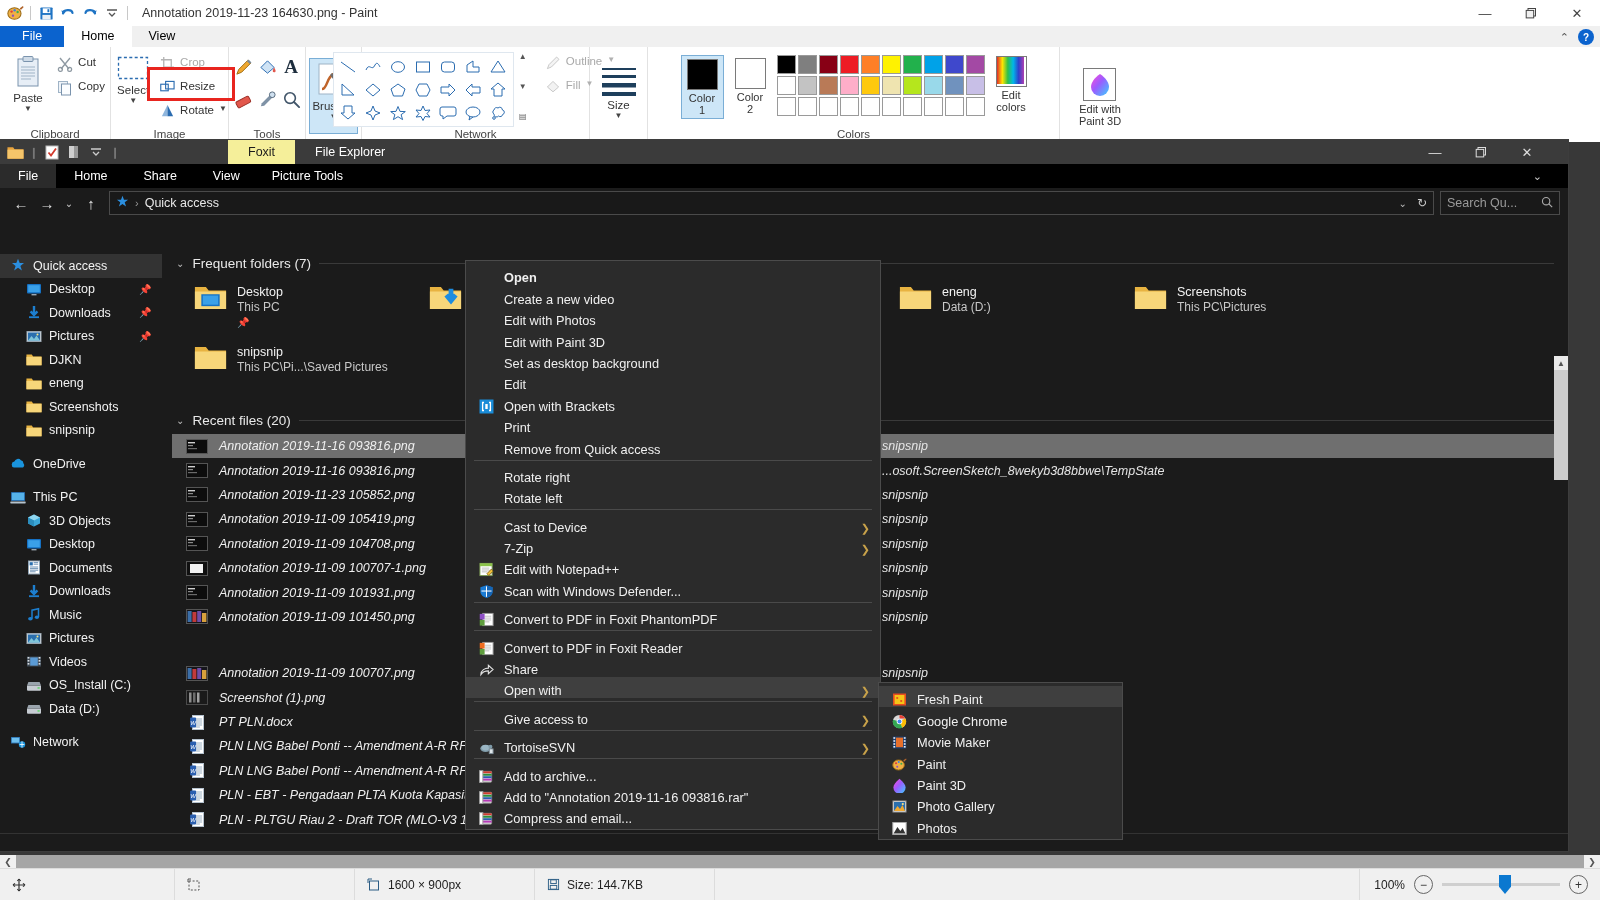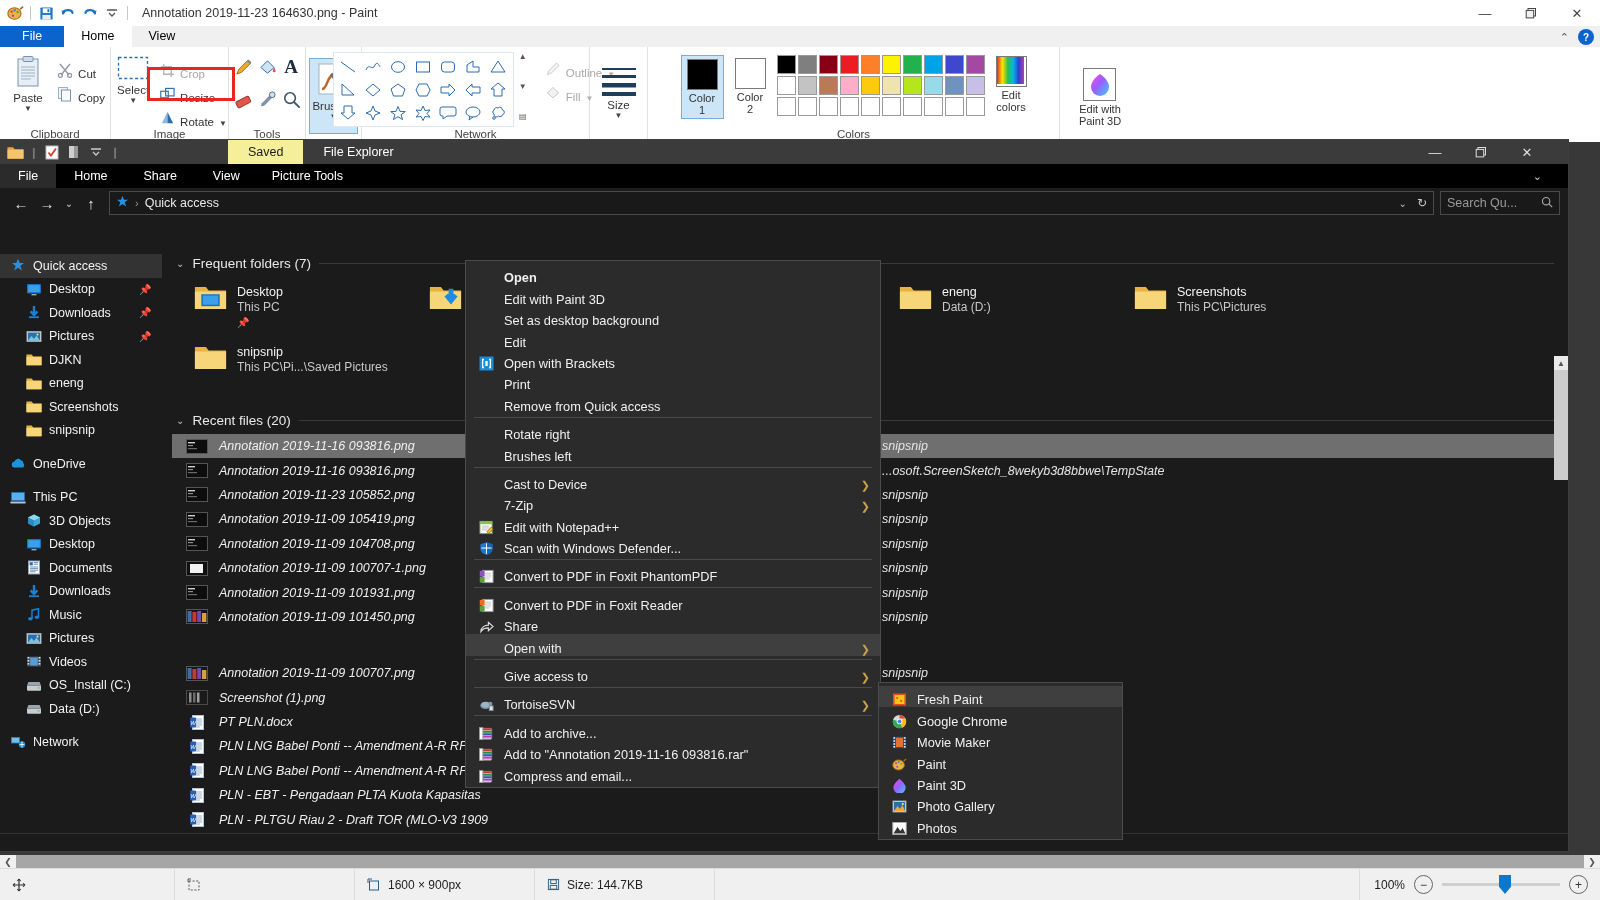--- a/index.html
+++ b/index.html
@@ -30,21 +30,21 @@
   .paint-tabs .rt{position:absolute;right:6px;bottom:2px;display:flex;align-items:center;gap:9px;}
   .help-b{width:16px;height:16px;border-radius:50%;background:#0b63ce;color:#fff;font-size:10px;display:flex;align-items:center;justify-content:center;font-weight:bold;}
 
   .ribbon{height:95px;background:#ffffff;border-bottom:1px solid #d4d4d4;display:flex;position:relative;}
   .rgroup{position:relative;height:95px;display:flex;flex-direction:column;align-items:center;border-right:1px solid #e2e2e2;}
   .rgroup .gl{position:absolute;bottom:2px;left:0;right:0;text-align:center;font-size:11.5px;color:#444;}
   .rgbody{flex:1;display:flex;align-items:center;padding:0 6px;}
 
   .bigbtn{display:flex;flex-direction:column;align-items:center;justify-content:center;width:52px;padding-top:2px;font-size:11.5px;color:#333;}
   .bigbtn .gi{margin-bottom:1px;}
-  .smallrow{display:flex;align-items:flex-end;gap:5px;font-size:11.5px;color:#333;height:24px;padding:0 3px;}
+  .smallrow{display:flex;align-items:flex-start;gap:5px;font-size:11.5px;color:#333;height:24px;padding:0 3px;}
   .smallrow.dis{color:#a9a9a9;}
   .caret{font-size:8px;color:#444;}
   .caret.dis{color:#b0b0b0;}
 
   .shapesgrid{display:grid;grid-template-columns:repeat(7,25px);grid-auto-rows:23px;border:1px solid #dfe7ef;background:#fff;padding:2px;}
   .shapesgrid div{display:flex;align-items:center;justify-content:center;}
   .scrollcol{display:flex;flex-direction:column;justify-content:space-between;height:69px;width:14px;align-items:center;color:#555;font-size:8px;padding-left:2px;}
 
   .colgrid{display:grid;grid-template-columns:repeat(10,19px);grid-auto-rows:19px;gap:2px;}
   .colgrid div{width:17px;height:17px;border:1px solid #9a9a9a;}
@@ -673,21 +673,21 @@
             </svg>
         </div>
         <div class="it">
           <svg width="12" height="12" viewBox="0 0 12 12">
               <path d="M1 3 H11 M3 6 L6 9 L9 6" stroke="#ccc" stroke-width="1.3" fill="none"></path>
             </svg>
         </div>
         <span class="bar">❙</span>
       </div>
       <div class="ctx-ribbon">
-        <div class="ct manage">Saved</div>
+        <div class="ct manage">Foxit</div>
         <div class="ct fe">File Explorer</div>
       </div>
       <div class="fx-caps">
         <div>—</div>
         <div>
           <svg width="12" height="12" viewBox="0 0 12 12">
               <rect x="3" y="1.5" width="7.5" height="7.5" fill="none" stroke="#ddd"></rect>
               <rect x="1.2" y="3.4" width="7.5" height="7.5" fill="#3b3b3b" stroke="#ddd"></rect>
             </svg>
         </div>
@@ -1248,20 +1248,28 @@
     <div class="fx-stat"></div>
   </div>
 
   <div class="cmenu" id="cmenu">
       <div class="mi bold">
         <span class="ic"></span>
         <span class="lb">Open</span>
       </div>
       <div class="mi">
         <span class="ic"></span>
+        <span class="lb">Create a new video</span>
+      </div>
+      <div class="mi">
+        <span class="ic"></span>
+        <span class="lb">Edit with Photos</span>
+      </div>
+      <div class="mi">
+        <span class="ic"></span>
         <span class="lb">Edit with Paint 3D</span>
       </div>
       <div class="mi">
         <span class="ic"></span>
         <span class="lb">Set as desktop background</span>
       </div>
       <div class="mi">
         <span class="ic"></span>
         <span class="lb">Edit</span>
       </div>
@@ -1283,21 +1291,21 @@
         <span class="ic"></span>
         <span class="lb">Remove from Quick access</span>
       </div>
       <div class="msep"></div>
       <div class="mi">
         <span class="ic"></span>
         <span class="lb">Rotate right</span>
       </div>
       <div class="mi">
         <span class="ic"></span>
-        <span class="lb">Brushes left</span>
+        <span class="lb">Rotate left</span>
       </div>
       <div class="msep"></div>
       <div class="mi">
         <span class="ic"></span>
         <span class="lb">Cast to Device</span>
         <span class="arr">❯</span>
       </div>
       <div class="mi">
         <span class="ic"></span>
         <span class="lb">7-Zip</span>

